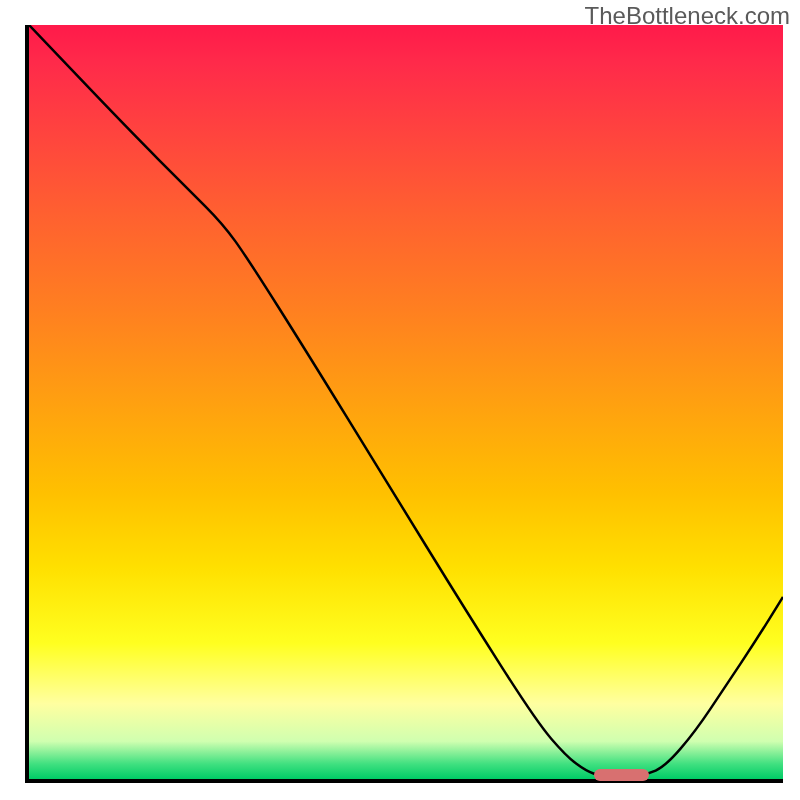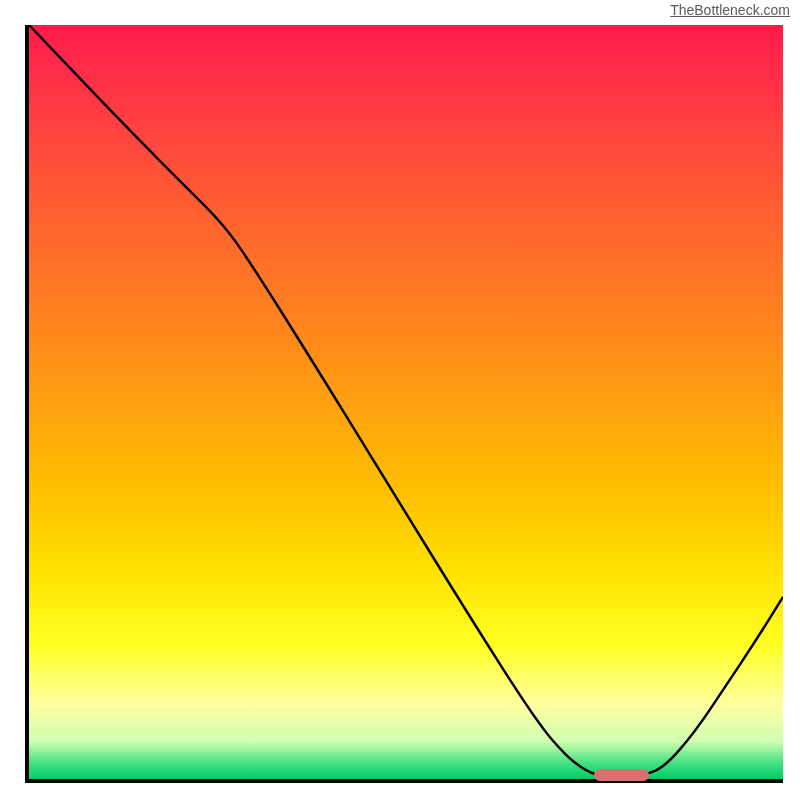--- a/index.html
+++ b/index.html
@@ -7,25 +7,24 @@
     width: 800px;
     height: 800px;
     background: #ffffff;
     font-family: Arial, sans-serif;
     position: relative;
   }
   .watermark {
     position: absolute;
     top: 2px;
     right: 10px;
-    font-size: 14px;
+    font-size: 24px;
     color: #5a5a5a;
     font-weight: normal;
     z-index: 10;
-    text-decoration: underline;
   }
   .plot-area {
     position: absolute;
     left: 25px;
     top: 25px;
     width: 758px;
     height: 758px;
     border-left: 4px solid #000;
     border-bottom: 4px solid #000;
   }

